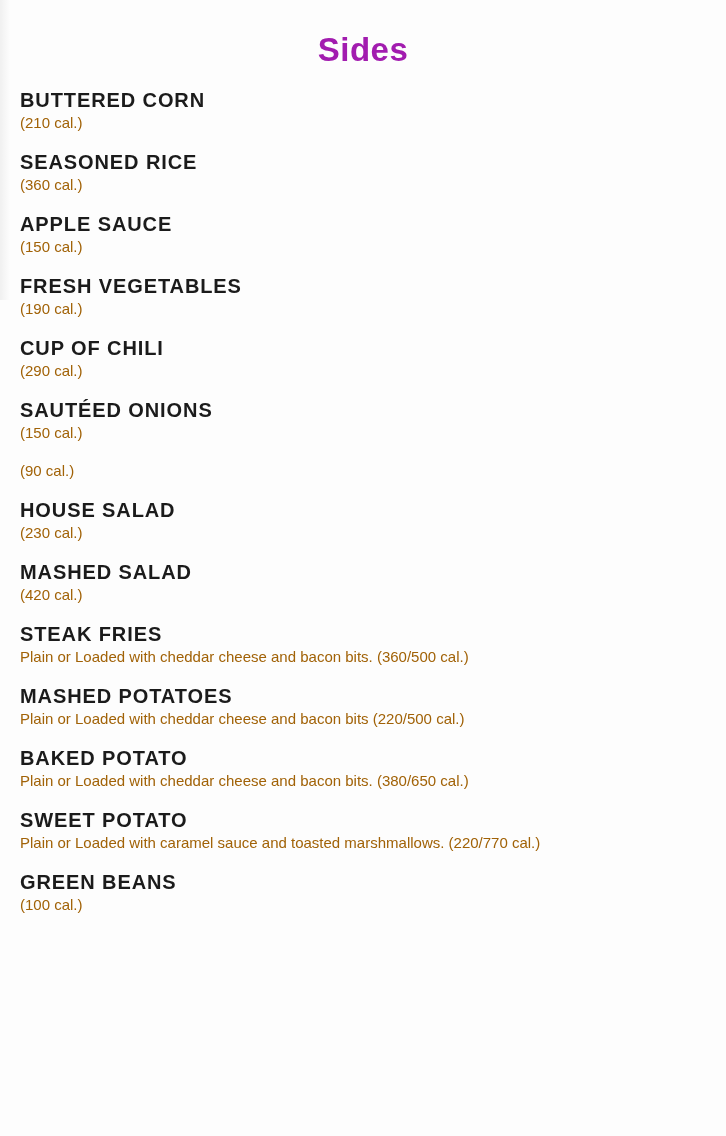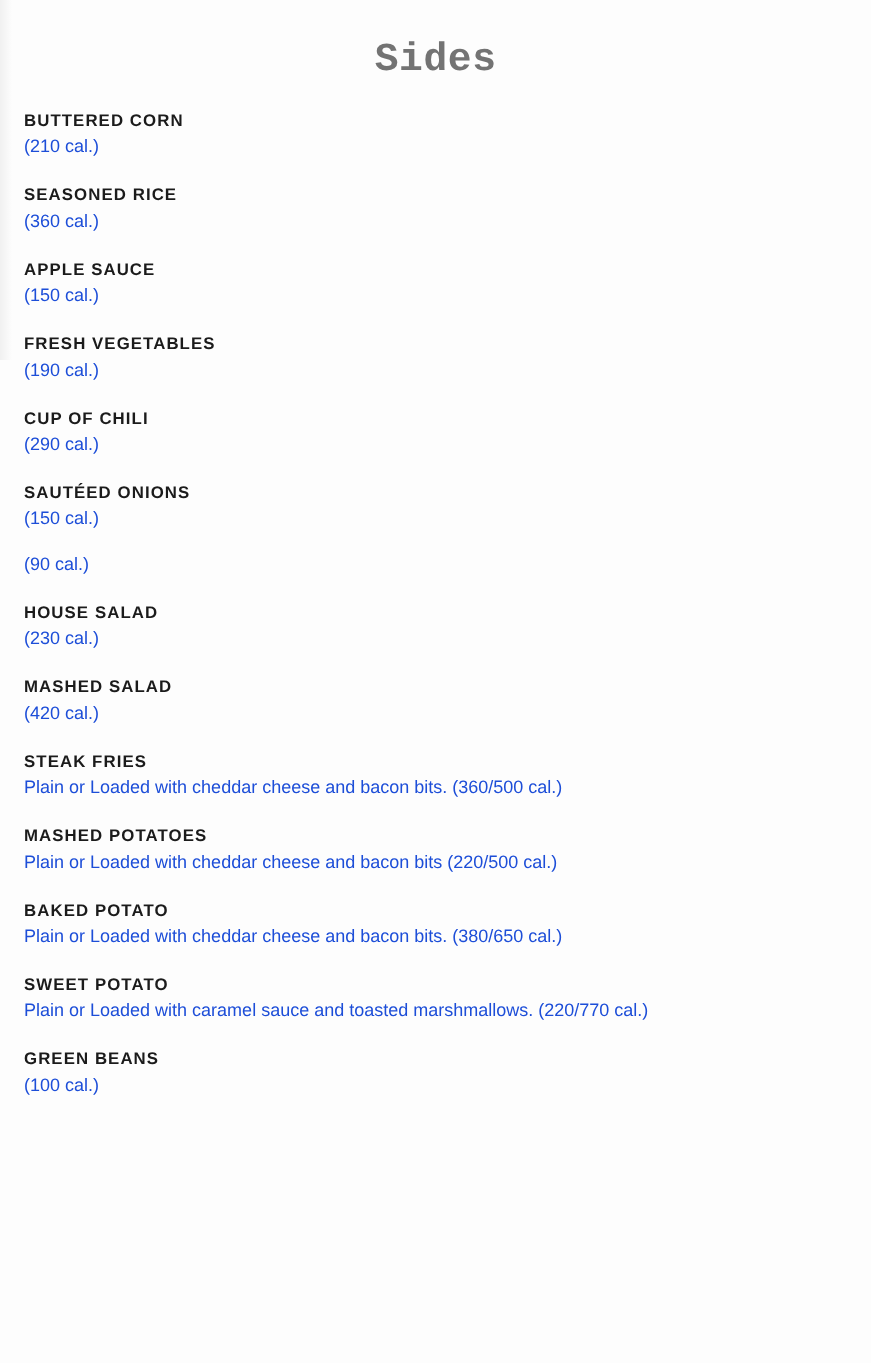--- a/index.html
+++ b/index.html
@@ -23,47 +23,47 @@
   
   .page::before {
     content: "";
     position: absolute;
     left: 0; top: 0;
     width: 10px; height: 300px;
     background: linear-gradient(to right, rgba(0,0,0,0.05), rgba(0,0,0,0));
     pointer-events: none;
   }
   .page-title {
-    font-family: Liberation Mono, monospace;
+    font-family: Liberation Sans, sans-serif;
     font-size: 33px;
     font-weight: 700;
-    color: #737373;
+    color: #a21caf;
     text-align: center;
     line-height: 40px;
     margin: 0 0 20px 0;
     letter-spacing: 0.5px;
   }
   .menu-list {
     margin: 0;
   }
   .menu-item {
     margin: 0 0 20px 0;
   }
   .menu-item-name {
-    font-size: 14px;
+    font-size: 20px;
     font-weight: 700;
     color: #1b1b1b;
     letter-spacing: 0.9px;
     line-height: 21px;
     margin: 0;
   }
   .menu-item-detail {
     font-size: 15px;
     font-weight: 400;
-    color: #1d4ed8;
+    color: #a16207;
     line-height: 18px;
     margin: 3px 0 0 0;
   }
 </style>
 </head>
 <body>
 
 <div class="page">
   <h1 class="page-title">Sides</h1>
 

